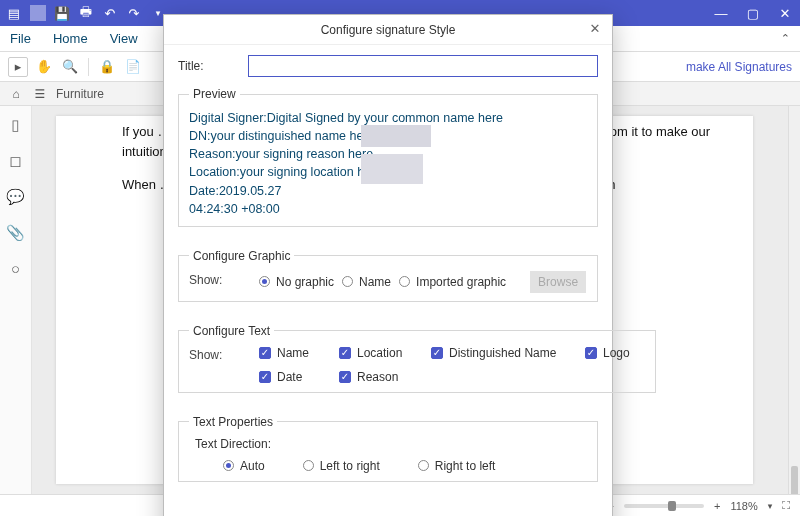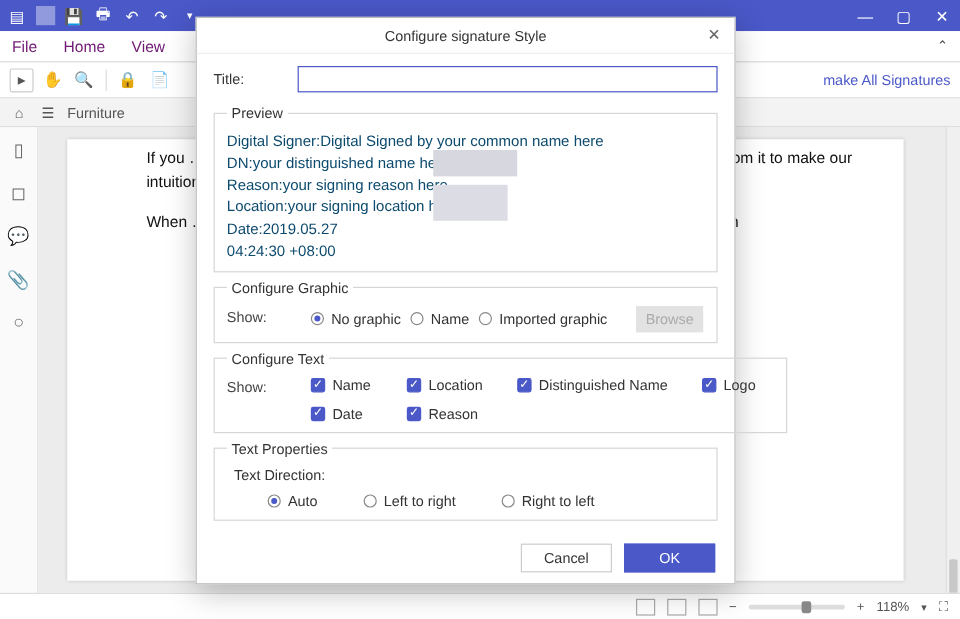--- a/index.html
+++ b/index.html
@@ -10,21 +10,21 @@
   
   .titlebar { height: 26px; background: #4a58c8; display:flex; align-items:center; justify-content:space-between; padding:0 6px; }
   .titlebar .qat { display:flex; gap:8px; align-items:center; }
   .titlebar .qat span { color:#fff; font-size:13px; width:16px; height:16px; display:flex;align-items:center;justify-content:center; }
   .titlebar .winctl { display:flex; gap:14px; align-items:center; }
   .titlebar .winctl span { color:#fff; font-size:13px; width:18px; text-align:center;}
   .qat-sep { width:1px; height:14px; background: rgba(255,255,255,0.4); }
 
   
   .menubar { height: 26px; background:#fff; border-bottom:1px solid #ddd; display:flex; align-items:center; padding:0 10px; gap:22px; font-size:13px; position:relative;}
-  .menubar .item { color:#701a75; }
+  .menubar .item { color:#0c4a6e; }
   .menubar .chev { position:absolute; right:10px; color:#555; font-size:11px;}
 
   
   .ribbon { height:30px; background:#fff; border-bottom:1px solid #ddd; display:flex; align-items:center; padding:0 8px; gap:6px; font-size:13px; }
   .ribbon .ico { width:20px; height:20px; display:flex;align-items:center;justify-content:center; color:#555; border:1px solid transparent; border-radius:2px;}
   .ribbon .sep { width:1px; height:18px; background:#ddd; margin:0 2px;}
   .ribbon .spacer { flex:1; }
   .ribbon .clearsig { color:#4a58c8; font-size:12px; }
 
   
@@ -54,21 +54,21 @@
   .overlay { position:absolute; left:0; top:0; right:0; bottom:0; }
   .dialog { position:absolute; left:163px; top:14px; width:450px; background:#fff; border:1px solid #bcbcbc; box-shadow:0 6px 24px rgba(0,0,0,0.25); font-size:12px; color:#333; }
   .dlg-title { height:30px; display:flex; align-items:center; justify-content:center; position:relative; border-bottom:1px solid #eee;}
   .dlg-title .close { position:absolute; right:8px; top:6px; width:18px; height:18px; text-align:center; color:#666; font-size:13px;}
   .dlg-body { padding:10px 14px 4px 14px; }
 
   .row-title { display:flex; align-items:center; gap:14px; margin-bottom:10px; }
   .row-title label { width:56px; }
   .row-title input { flex:1; height:22px; border:1px solid #4a58c8; outline:none; padding:0 4px; font-size:12px;}
 
-  fieldset { border:1px solid #d6d6d6; margin-bottom:6px; padding:8px 10px 8px 10px; position:relative; }
+  fieldset { border:1px solid #d6d6d6; margin-bottom:22px; padding:8px 10px 8px 10px; position:relative; }
   fieldset legend { font-size:12px; color:#333; padding:0 4px; }
   .preview-box { font-size:12.5px; color:#0c4a6e; line-height:1.45; position:relative; }
   .preview-box .gray1 { position:absolute; left:172px; top:16px; width:70px; height:22px; background:#d7d7e0;}
   .preview-box .gray2 { position:absolute; left:172px; top:45px; width:62px; height:30px; background:#dcdce4;}
 
   .cfg-row { display:flex; align-items:flex-start; gap:14px; }
   .cfg-row .label { width:56px; padding-top:2px; color:#444;}
   .cfg-col { display:flex; gap:8px; }
   .opt { display:flex; align-items:center; gap:6px; }
   .radio { width:11px; height:11px; border:1px solid #888; border-radius:50%; display:inline-flex; align-items:center; justify-content:center; flex-shrink:0;}

